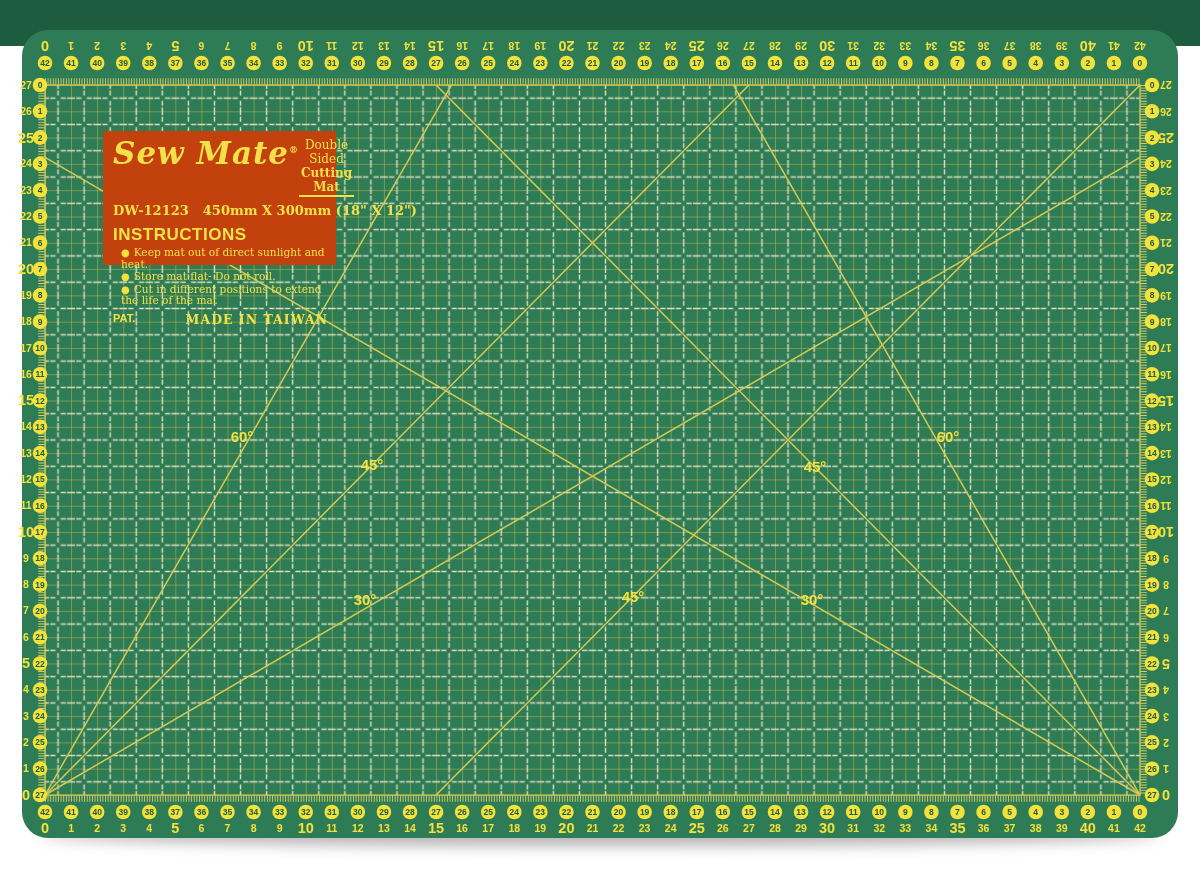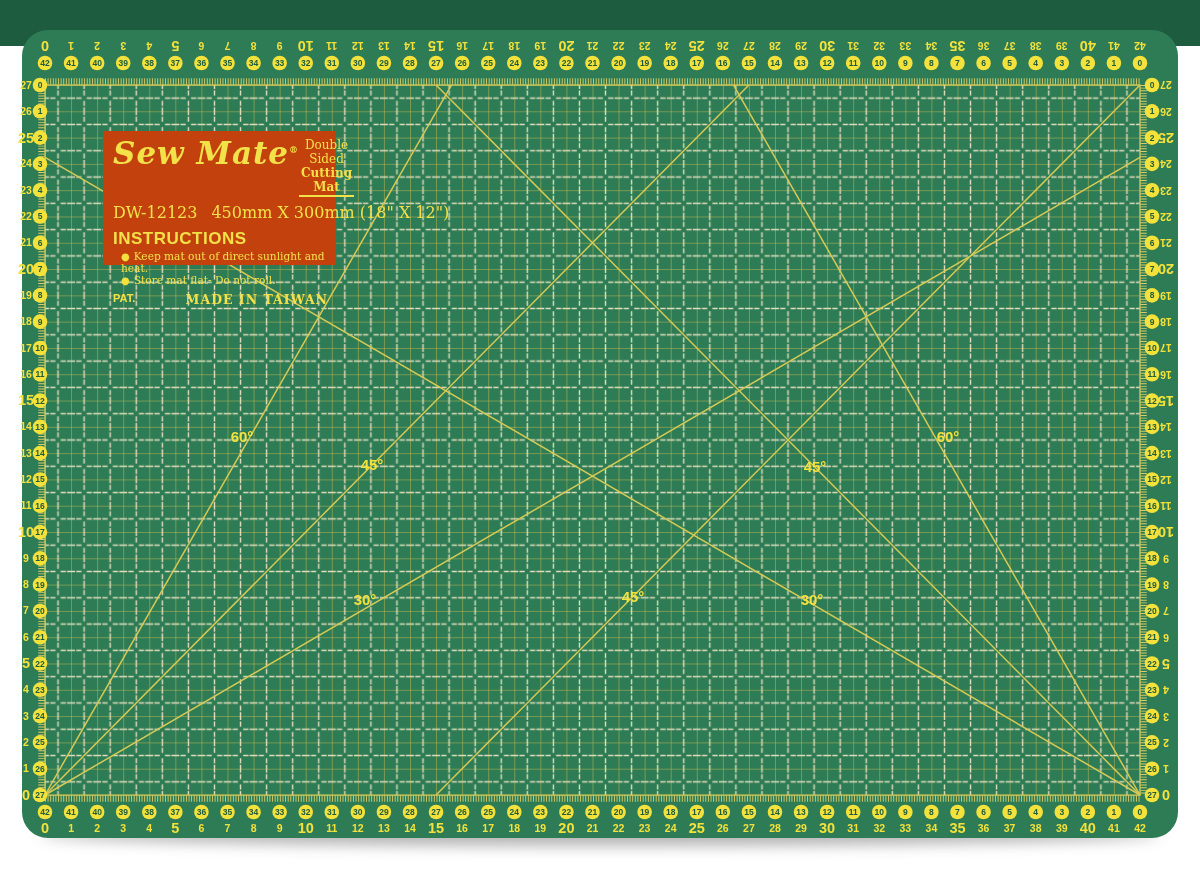--- a/index.html
+++ b/index.html
@@ -13,21 +13,21 @@
         color:#f3e149;box-sizing:border-box;padding:4px 8px 2px 10px;}
   .brand-row{display:flex;align-items:flex-start;justify-content:space-between;}
   .brand-script{font-family:"DejaVu Serif",serif;font-style:italic;font-weight:bold;
         font-size:31px;line-height:30px;letter-spacing:1px;white-space:nowrap;}
   .brand-reg{font-size:9px;vertical-align:super;}
   .tag-block{text-align:center;padding-top:3px;padding-right:2px;}
   .tag1{font-size:12px;font-family:"DejaVu Serif",serif;}
   .tag2{font-size:12px;font-weight:bold;font-family:"DejaVu Serif",serif;
         border-bottom:2px solid #f3e149;padding:0 2px 1px 2px;}
   .model-row{display:flex;gap:14px;margin-top:6px;font-family:"DejaVu Serif",serif;
-        font-size:16px;font-weight:normal;white-space:nowrap;}
+        font-size:13px;font-weight:bold;white-space:nowrap;}
   .instr-title{margin-top:7px;font-size:17px;font-weight:bold;letter-spacing:.5px;}
   .instr-list{margin:2px 0 0 8px;padding:0;list-style:none;font-size:10.6px;line-height:11.5px;
         font-family:"DejaVu Serif",serif;}
   .instr-list li{margin-top:1px;}
   .bullet{color:#f3e13c;margin-right:4px;font-size:10px;}
   .panel-foot{display:flex;justify-content:space-between;margin-top:5px;font-weight:bold;}
   .pat{font-size:11px;}
   .made{font-size:12.5px;font-family:"DejaVu Serif",serif;letter-spacing:1px;text-align:right;}
 </style>
 </head>
@@ -515,19 +515,20 @@
       </div>
     </div>
     <div class="model-row">
       <span>DW-12123</span>
       <span>450mm X 300mm (18" X 12")</span>
     </div>
     <div class="instr-title">INSTRUCTIONS</div>
     <ul class="instr-list" id="instr-list">
         <li><span class="bullet">●</span>Keep mat out of direct sunlight and heat.</li>
         <li><span class="bullet">●</span>Store mat flat- Do not roll.</li>
+        <li><span class="bullet">●</span>Cut in different positions to extend the life of the mat</li>
       </ul>
     <div class="panel-foot">
       <span class="pat">PAT.</span>
       <span class="made">MADE IN TAIWAN</span>
     </div>
   </div>
 </div>
 
 </body></html>

